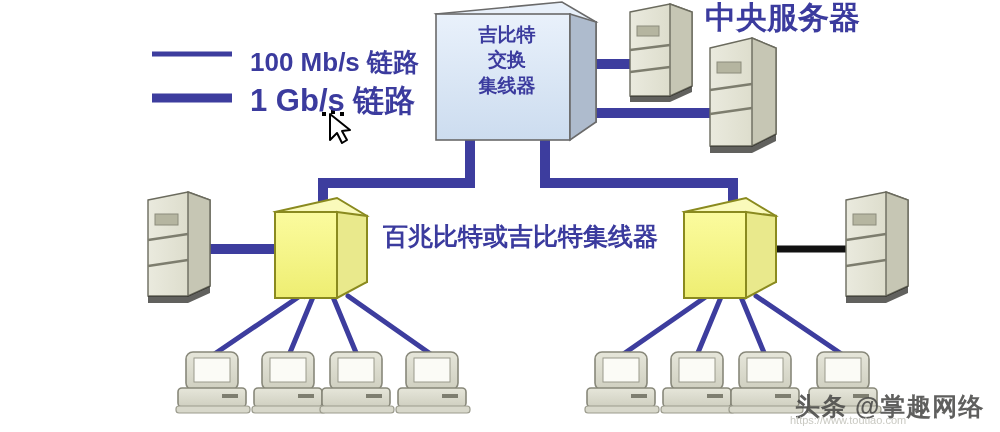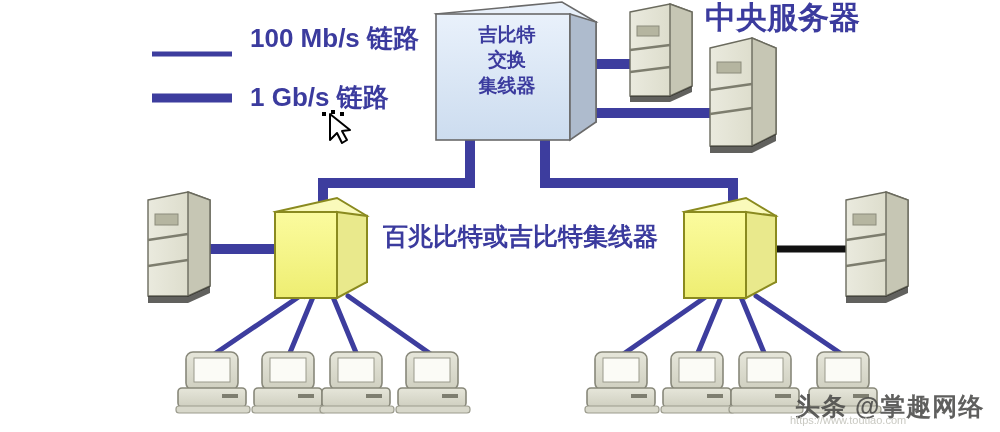--- a/index.html
+++ b/index.html
@@ -27,26 +27,26 @@
 
   
   .lbl {
     position: absolute;
     color: #3b3b9e;
     font-weight: bold;
     white-space: nowrap;
     line-height: 1.15;
   }
   #legend-label-100 {
-    left: 250px; top: 24px;
+    left: 250px; top: 48px;
     font-size: 26px;
   }
   #legend-label-1g {
     left: 250px; top: 83px;
-    font-size: 26px;
+    font-size: 31px;
   }
   #central-server-label {
     left: 705px; top: 0;
     font-size: 31px;
   }
   #hub-row-label {
     left: 383px; top: 222px;
     font-size: 25px;
   }
   #switch-text {

